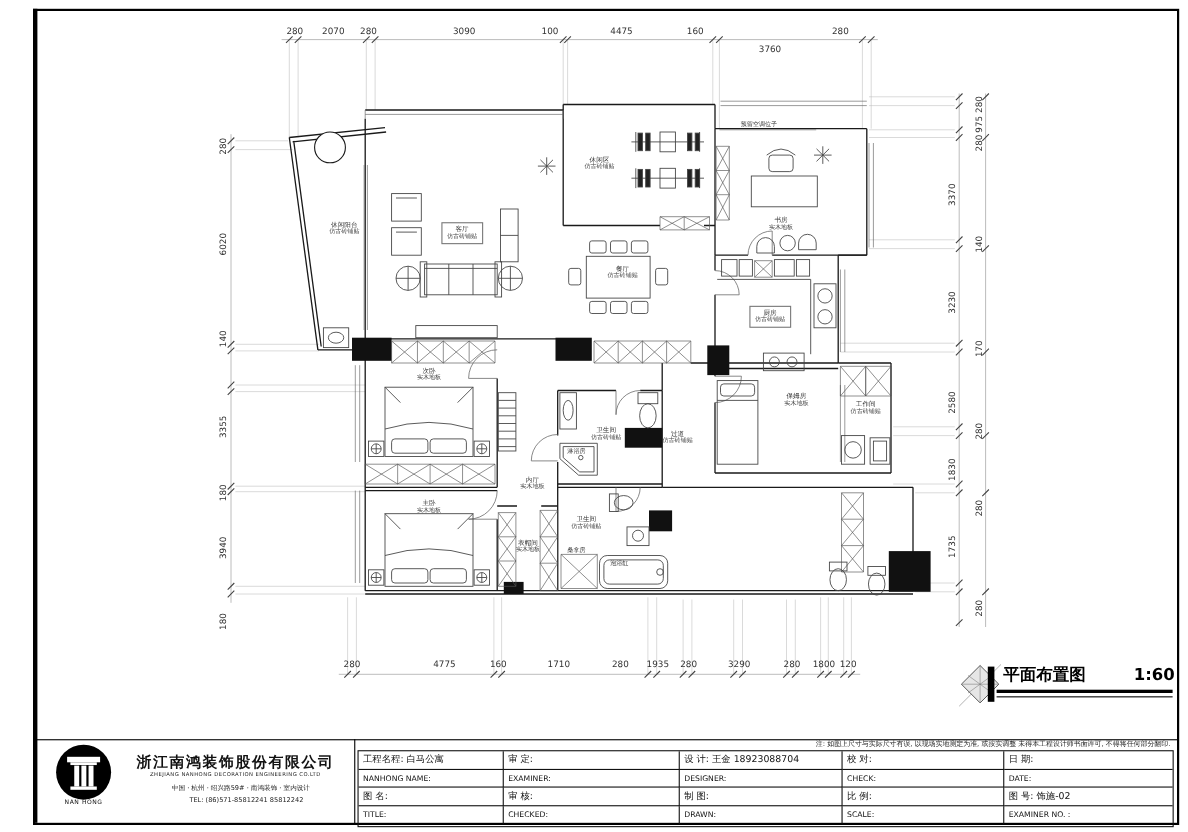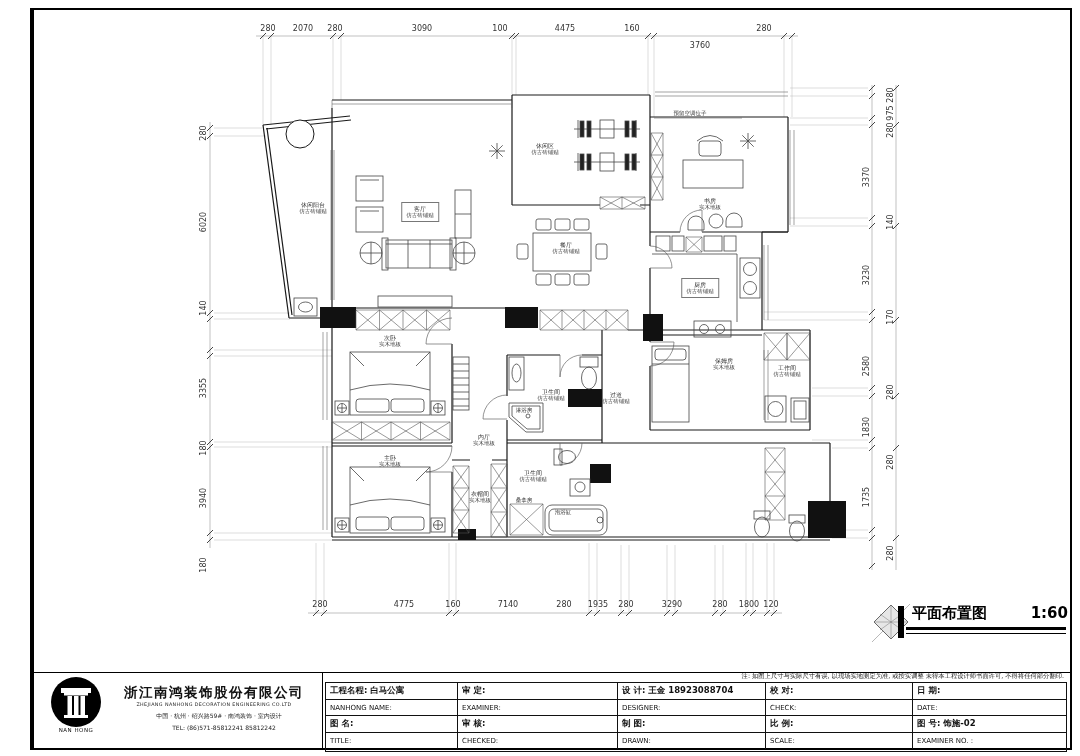--- a/index.html
+++ b/index.html
@@ -19,21 +19,21 @@
   .room{position:absolute;transform:translate(-50%,-50%);text-align:center;
         font-size:6px;line-height:7px;color:#333;white-space:nowrap;}
   .room.boxed{border:1px solid #777;background:#fff;padding:2px 4px;}
   .room .fin{font-size:5.5px;color:#444;}
   .anno{position:absolute;transform:translate(-50%,-50%);font-size:5.5px;color:#333;white-space:nowrap;}
   
   .tb{left:325px;top:682px;width:740px;height:68px;border:1px solid #111;
       display:grid;grid-template-columns:132px 160px 148px 147px 153px;grid-template-rows:17px 16px 17px 16px;}
   .tb .cell{border-right:1px solid #111;border-bottom:1px solid #111;
             display:flex;align-items:center;padding-left:4px;overflow:hidden;white-space:nowrap;}
-  .tb .cell.cn{font-size:8.5px;color:#111;font-weight:bold;}
+  .tb .cell.cn{font-size:8.5px;color:#111;}
   .tb .cell.en{font-size:7px;color:#111;}
   .tb .cell:nth-child(5n){border-right:none;}
   .tb .cell.last{border-bottom:none;}
   .note{left:640px;top:672px;width:424px;text-align:right;font-size:6.3px;color:#222;}
   
   .co-name{left:108px;top:684px;width:212px;text-align:center;font-size:13.5px;font-weight:bold;
            letter-spacing:1.5px;color:#111;}
   .co-en{left:108px;top:702px;width:212px;text-align:center;font-size:4.8px;color:#222;letter-spacing:.4px;}
   .co-addr{left:118px;top:712px;width:202px;text-align:center;font-size:6px;color:#222;}
   .co-tel{left:128px;top:724px;width:192px;text-align:center;font-size:6px;color:#222;}
@@ -285,21 +285,21 @@
   <span class="hdim" style="left:565px;top:28px">4475</span>
   <span class="hdim" style="left:632px;top:28px">160</span>
   <span class="hdim" style="left:700px;top:45px">3760</span>
   <span class="hdim" style="left:764px;top:28px">280</span>
 </div>
 
 <div>
   <span class="hdim" style="left:320px;top:604px">280</span>
   <span class="hdim" style="left:404px;top:604px">4775</span>
   <span class="hdim" style="left:453px;top:604px">160</span>
-  <span class="hdim" style="left:508px;top:604px">7140</span>
+  <span class="hdim" style="left:508px;top:604px">1710</span>
   <span class="hdim" style="left:564px;top:604px">280</span>
   <span class="hdim" style="left:598px;top:604px">1935</span>
   <span class="hdim" style="left:626px;top:604px">280</span>
   <span class="hdim" style="left:672px;top:604px">3290</span>
   <span class="hdim" style="left:720px;top:604px">280</span>
   <span class="hdim" style="left:749px;top:604px">1800</span>
   <span class="hdim" style="left:771px;top:604px">120</span>
 </div>
 
 <div>

